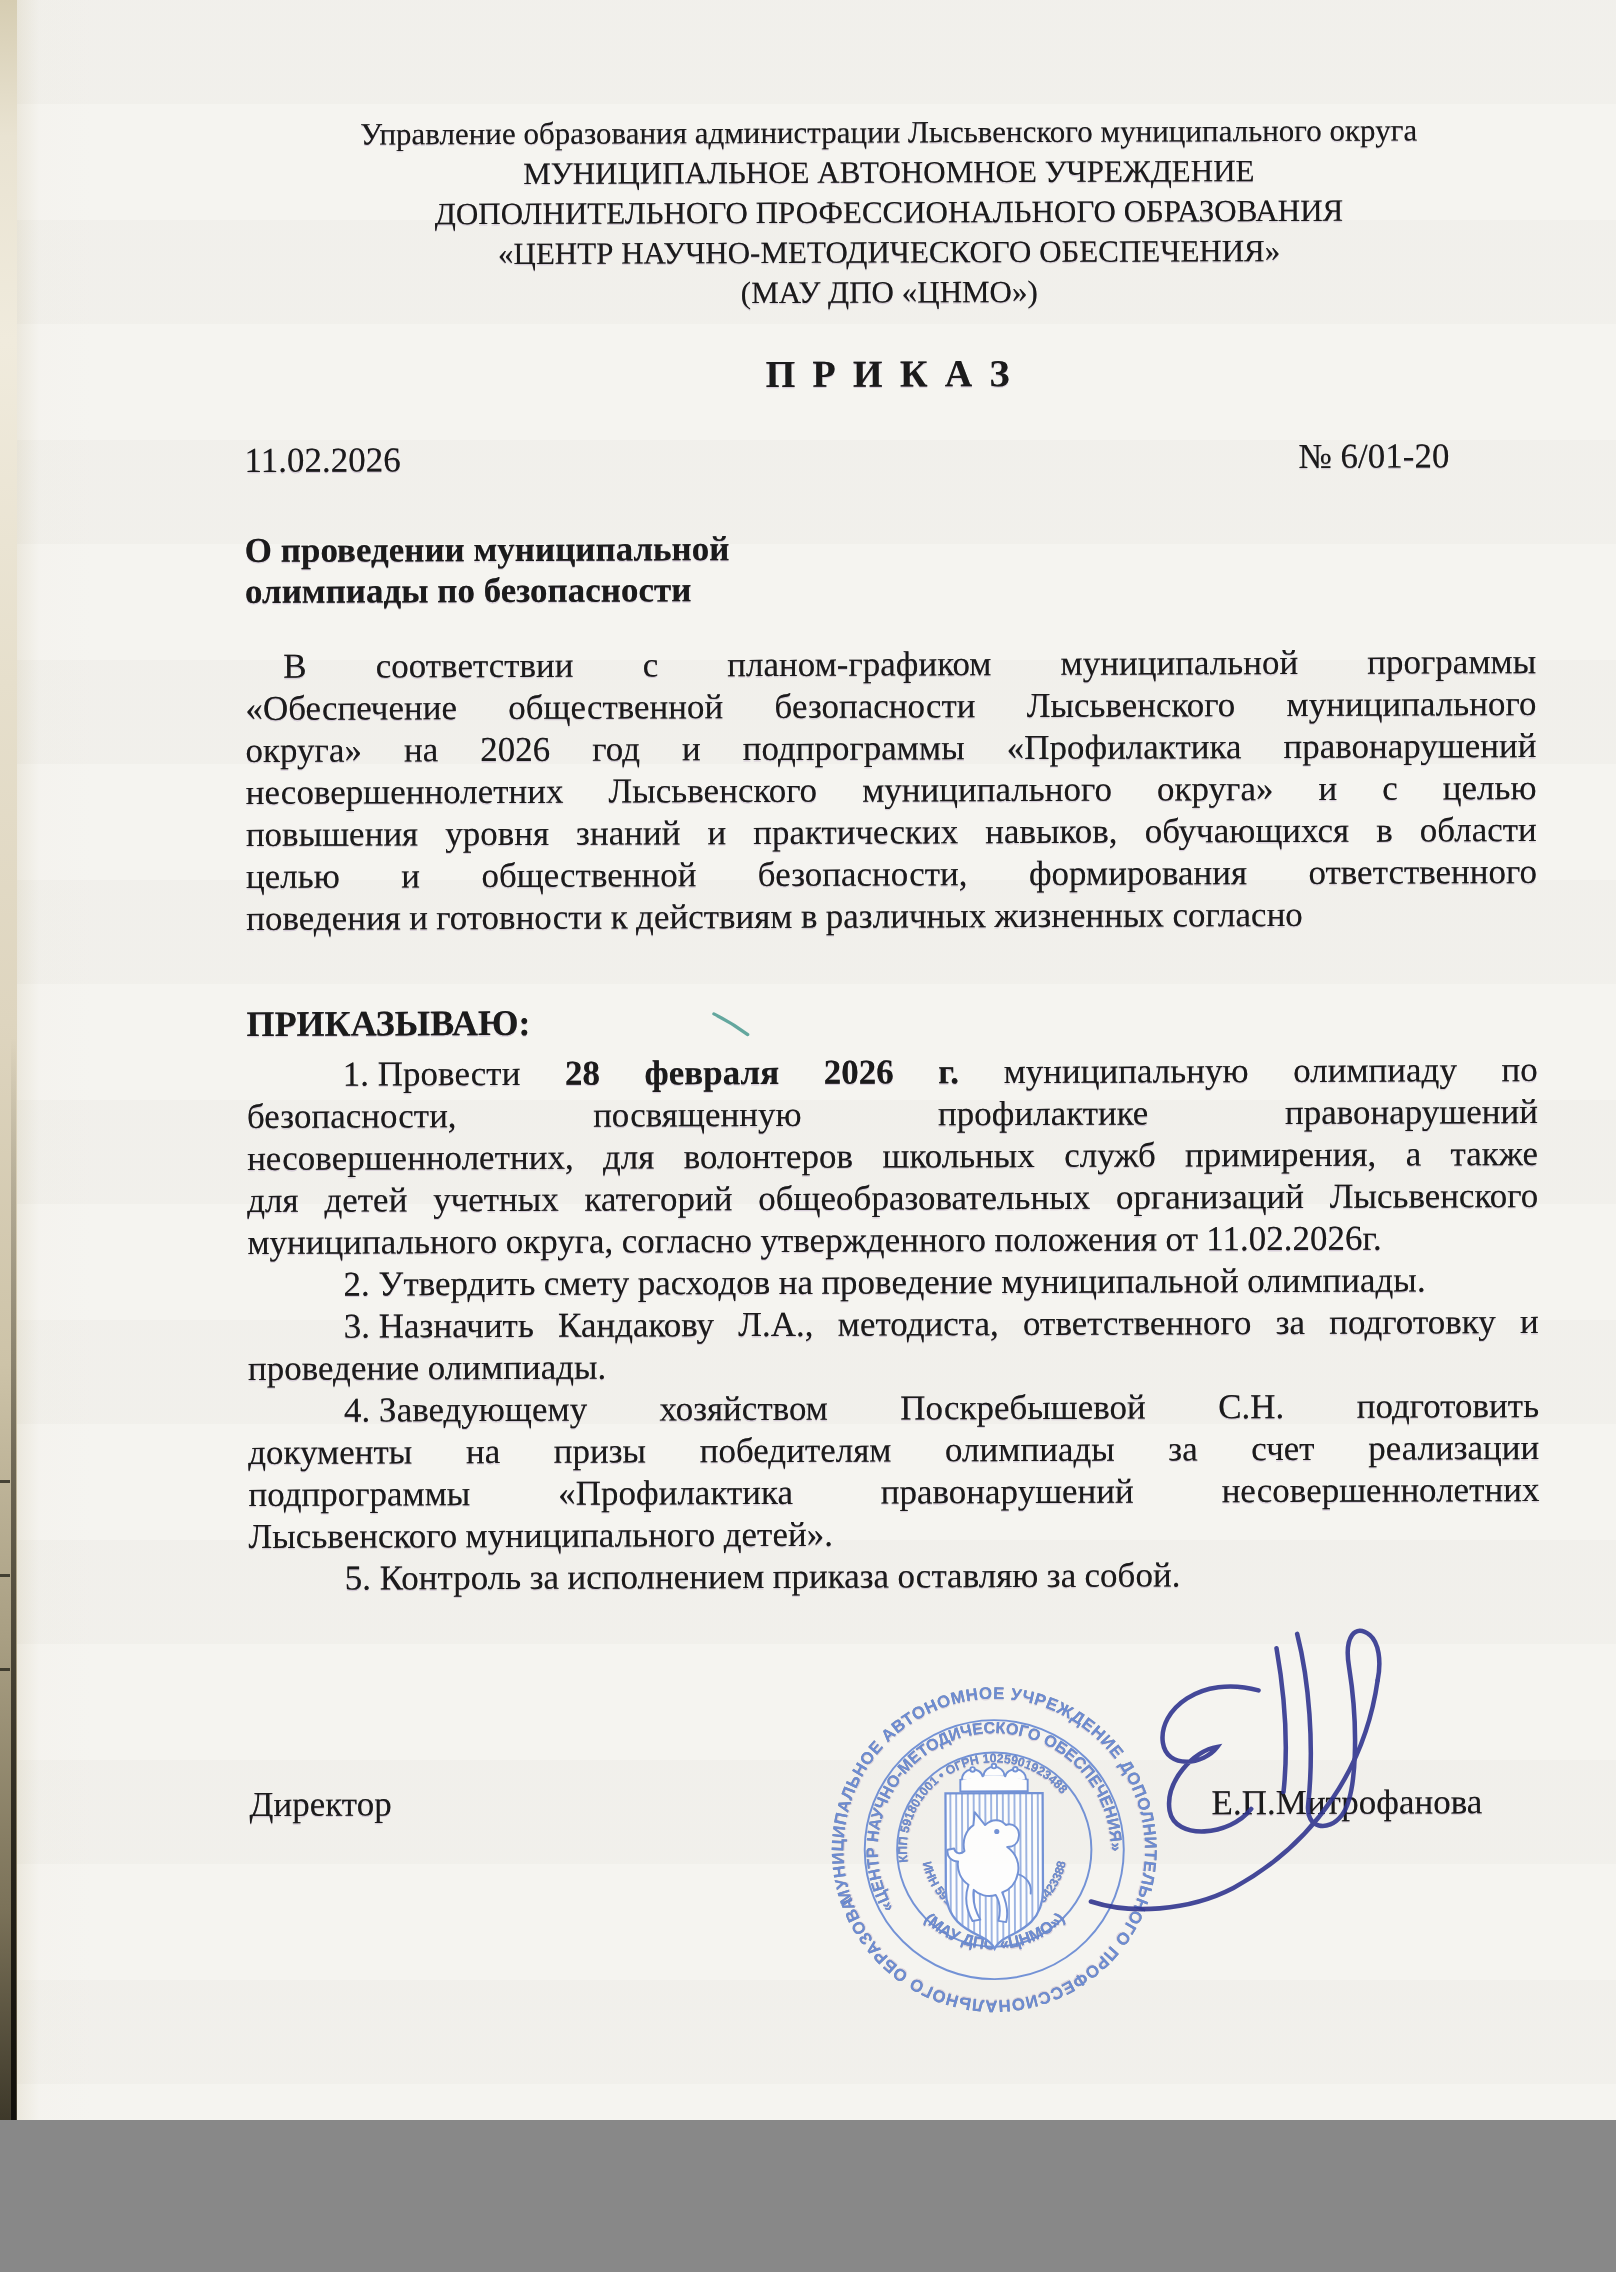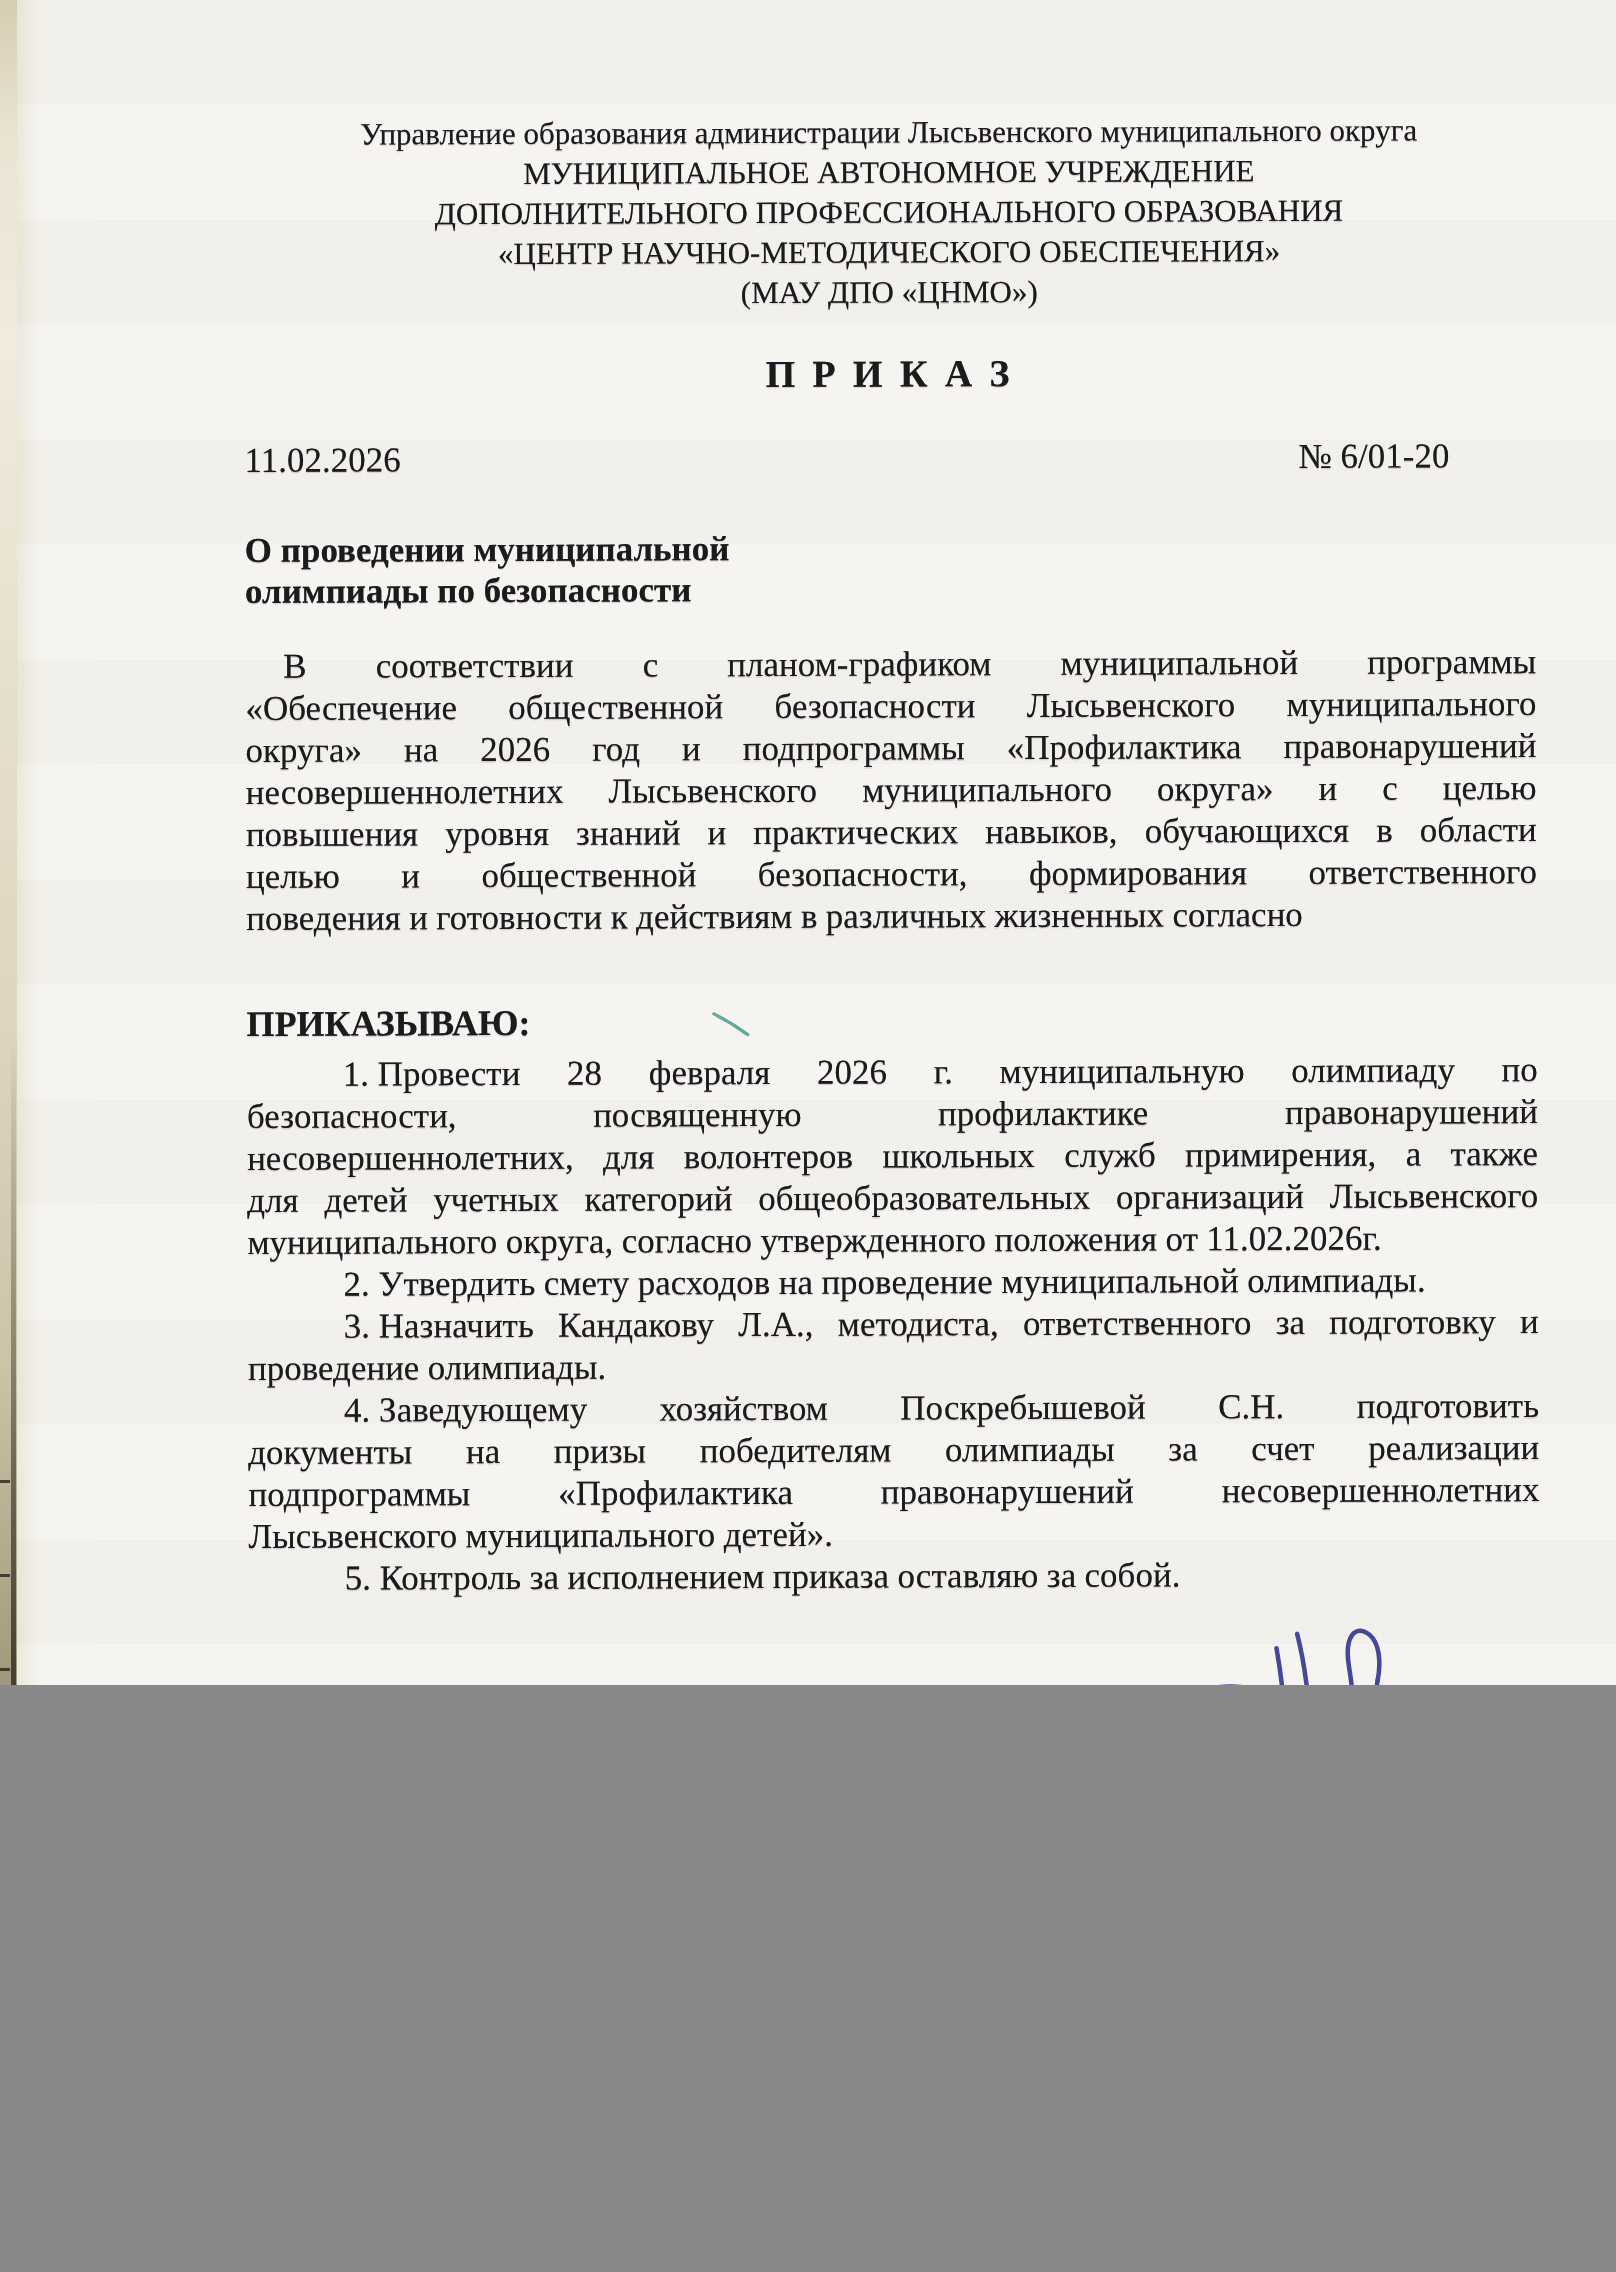--- a/index.html
+++ b/index.html
@@ -1,35 +1,35 @@
 <!DOCTYPE html>
 <html style="font-size:10.4px"><head>
 <meta charset="utf-8">
 <style>
   html,body{margin:0;padding:0;background:#888;}
-  .page{position:relative;width:1617px;height:1685px;overflow:hidden;
+  .page{position:relative;width:1617px;height:2120px;overflow:hidden;
     background:
       repeating-linear-gradient(180deg, rgba(120,110,90,0.03) 0 104px, rgba(255,255,255,0.02) 104px 220px),
       linear-gradient(90deg, rgba(214,205,178,0.35) 0 14.3px, rgba(240,237,228,0.15) 39px, rgba(0,0,0,0) 91px),
       #f5f4f0;
     font-family:"Liberation Serif", serif; color:#1b1b1b;}
   .doc{position:absolute;inset:0;transform:rotate(-0.22deg);transform-origin:246px 1134px;
        text-shadow:0 1.3px 0.6px rgba(100,55,130,0.20), 0 0 0.6px rgba(25,25,25,0.55);}
   .block{position:absolute;left:247px;width:1291px;}
   .center{text-align:center;}
   .hline{height:40px;font-size:31px;}
   .title{font-size:38px;font-weight:700;letter-spacing:3.9px;}
   .meta{display:flex;justify-content:space-between;font-size:35px;}
   .meta .num{padding-right:86px;text-align:center;}
   .subject{font-size:35px;font-weight:700;line-height:41px;}
   .tl{display:flex;height:42px;align-items:baseline;font-size:35px;}
   .tl.j{justify-content:space-between;}
   .tl:not(.j){column-gap:8.4px;}
   .tl span{white-space:pre;}
-  .tl .b{font-weight:400;text-align:center;}
+  .tl .b{font-weight:700;text-align:center;}
   .order-h{font-size:36px;font-weight:700;}
   .sig{font-size:35px;}
   .name{position:absolute;left:1209px;top:1787px;font-size:35px;width:389px;}
   .stamp-svg{position:absolute;left:794px;top:1655px;}
   .sig-svg{position:absolute;left:777px;top:1555px;}
   .pen-svg{position:absolute;left:700px;top:1004px;}
   .edge-left{position:absolute;left:0;top:0;width:17px;height:2273px;
     background:linear-gradient(180deg,#d6cdb2 0%,#e9e3d2 6%,#f0ebdd 15%,#e6dfcc 30%,#ded5bf 45%,#cdc3a8 60%,#a99f83 72%,#7b7259 84%,#3f3a2b 93%,#131109 100%);}
   .edge-line{position:absolute;left:11px;top:1037px;width:4.5px;height:1218px;border-radius:2.6px;
     background:linear-gradient(180deg, rgba(60,55,40,0) 0%, rgba(45,40,28,0.55) 35%, rgba(20,18,12,0.85) 70%, #0c0b07 100%);}

